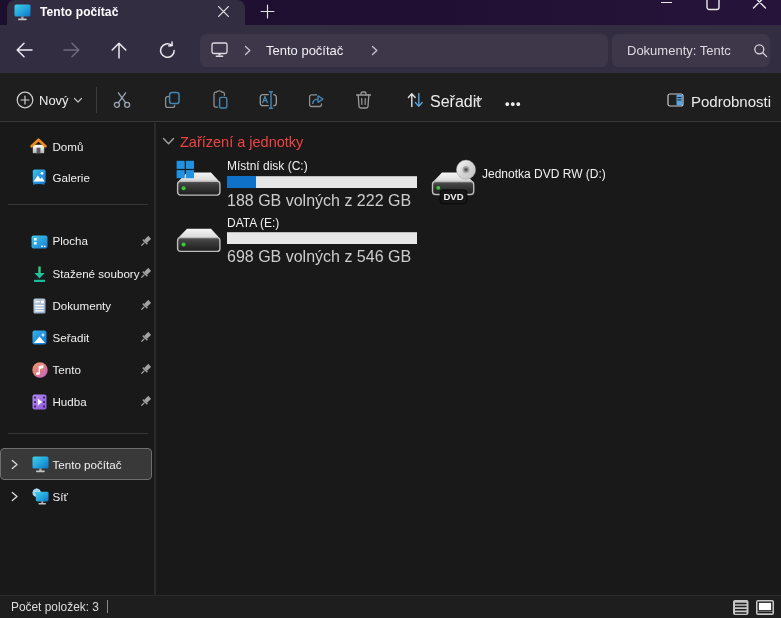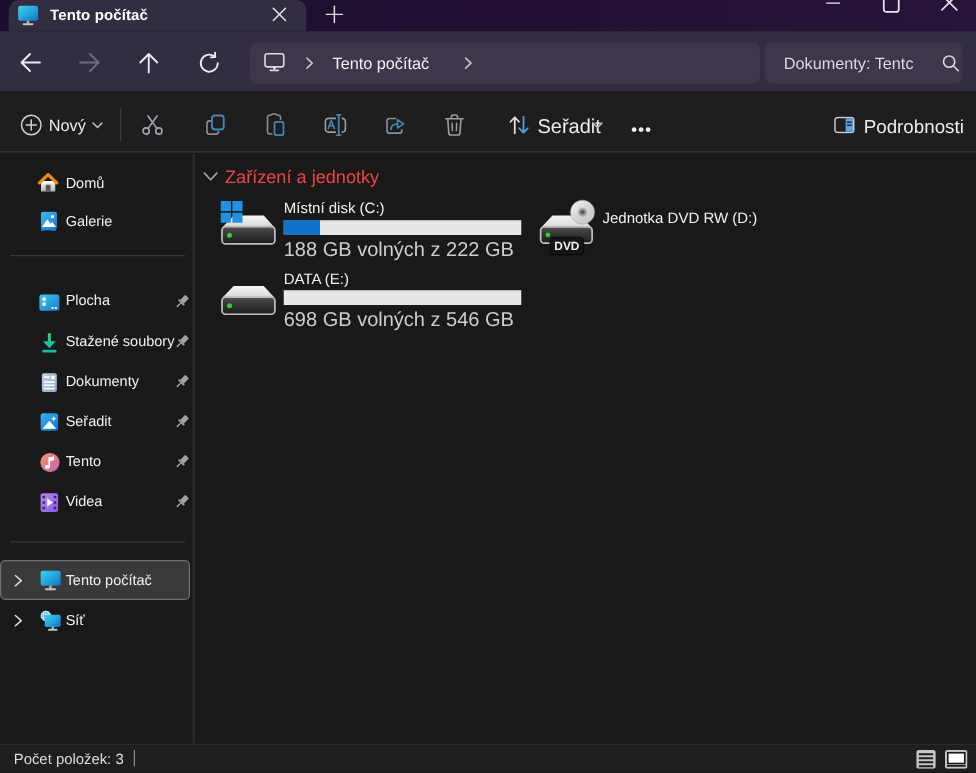--- a/index.html
+++ b/index.html
@@ -266,21 +266,21 @@
     </defs>
   <rect x="0.5" y="0.5" width="14" height="15" rx="2" fill="url(#vid)"></rect>
   <rect x="2" y="2.6" width="2" height="2" rx="0.4" fill="#3c2a60"></rect>
   <rect x="2" y="7" width="2" height="2" rx="0.4" fill="#3c2a60"></rect>
   <rect x="2" y="11.4" width="2" height="2" rx="0.4" fill="#3c2a60"></rect>
   <rect x="11" y="2.6" width="2" height="2" rx="0.4" fill="#3c2a60"></rect>
   <rect x="11" y="7" width="2" height="2" rx="0.4" fill="#3c2a60"></rect>
   <rect x="11" y="11.4" width="2" height="2" rx="0.4" fill="#3c2a60"></rect>
   <path d="M5.8 4.6 L10.3 8 L5.8 11.4 Z" fill="#ffffff"></path>
 </svg>
-<div class="siderow" style="top:395px">Videa</div>
+<div class="siderow" style="top:395px">Hudba</div>
 <div class="sep" style="top:433px"></div>
 
 <div class="abs" style="left:0px;top:448px;width:152px;height:32px;background:#393939;border:1px solid #6e6e6e;border-radius:4px"></div>
 <svg class="abs" style="left:10px;top:459px" width="9" height="11" viewBox="0 0 9 11">
   <path d="M2.3 1.4 L7 5.5 L2.3 9.6" stroke="#dadada" stroke-width="1.3" fill="none" stroke-linecap="round" stroke-linejoin="round"></path>
 </svg>
 <svg class="abs" style="left:32px;top:456px" width="17" height="17" viewBox="0 0 17 17">
   <rect x="0.5" y="0.5" width="16" height="12" rx="1.6" fill="url(#mon1)"></rect>
   <rect x="7.3" y="12.5" width="2.2" height="2.6" fill="#a9a9a9"></rect>
   <rect x="4" y="14.6" width="8.8" height="1.6" rx="0.8" fill="#c4c4c4"></rect>

